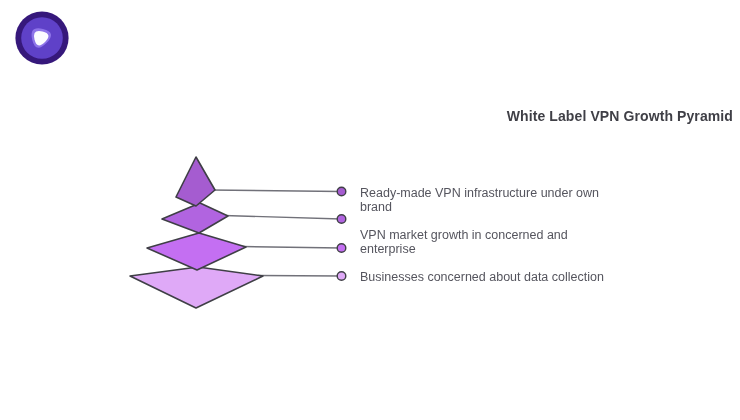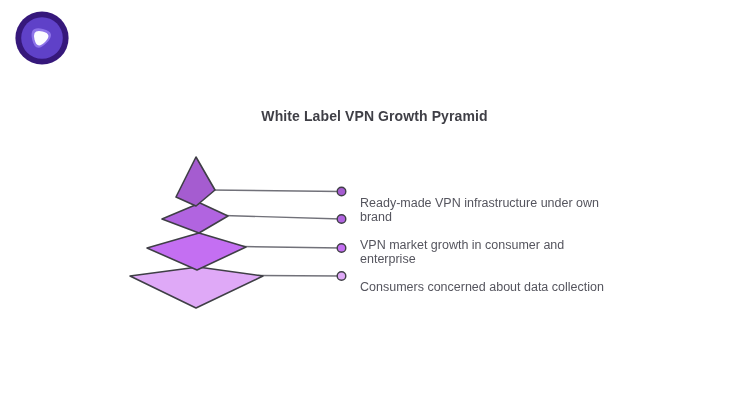--- a/index.html
+++ b/index.html
@@ -25,21 +25,21 @@
     top: 11px;
     width: 54px;
     height: 54px;
   }
   .title {
     position: absolute;
     top: 109px;
     left: 0;
     width: 733px;
     margin: 0;
-    text-align: center;
+    text-align: right;
     font-size: 14px;
     line-height: 15px;
     font-weight: 700;
     color: var(--title-color);
     letter-spacing: 0.1px;
     padding-left: 16px;
   }
   .diagram {
     position: absolute;
     left: 0;
@@ -60,21 +60,21 @@
     stroke: var(--outline);
     stroke-width: 1.4;
   }
   .labels {
     position: absolute;
     left: 360px;
     top: 184px;
     width: 260px;
   }
   .labels p {
-    margin: 12px 0 14px 0;
+    margin: 2px 0 14px 0;
     font-size: 12.5px;
     line-height: 14px;
     color: var(--label-color);
   }
 </style>
 </head>
 <body>
 
 <div class="canvas">
 
@@ -100,17 +100,17 @@
     <polygon class="lvl" points="196,157 215,190 196,206 176,197" fill="#A55CD0"></polygon>
 
     <circle class="dot" cx="341.5" cy="191.5" r="4.3" fill="#A55CD0"></circle>
     <circle class="dot" cx="341.5" cy="219" r="4.3" fill="#B164E0"></circle>
     <circle class="dot" cx="341.5" cy="248" r="4.3" fill="#C46FF2"></circle>
     <circle class="dot" cx="341.5" cy="276" r="4.3" fill="#DFA9F7"></circle>
   </svg>
 
   <div class="labels">
     <p>Ready-made VPN infrastructure under own brand</p>
-    <p>VPN market growth in consumer and enterprise</p>
-    <p>Consumers concerned about data collection</p>
+    <p>VPN market growth in concerned and enterprise</p>
+    <p>Businesses concerned about data collection</p>
   </div>
 
 </div>
 
 </body></html>

